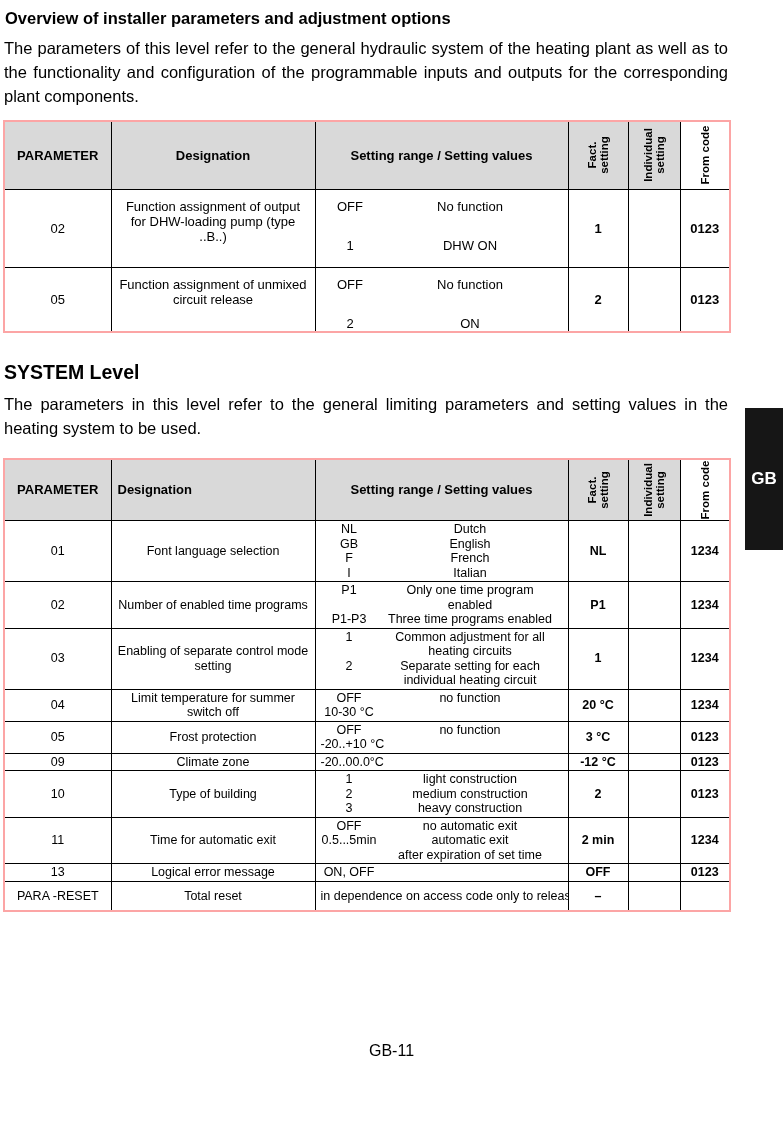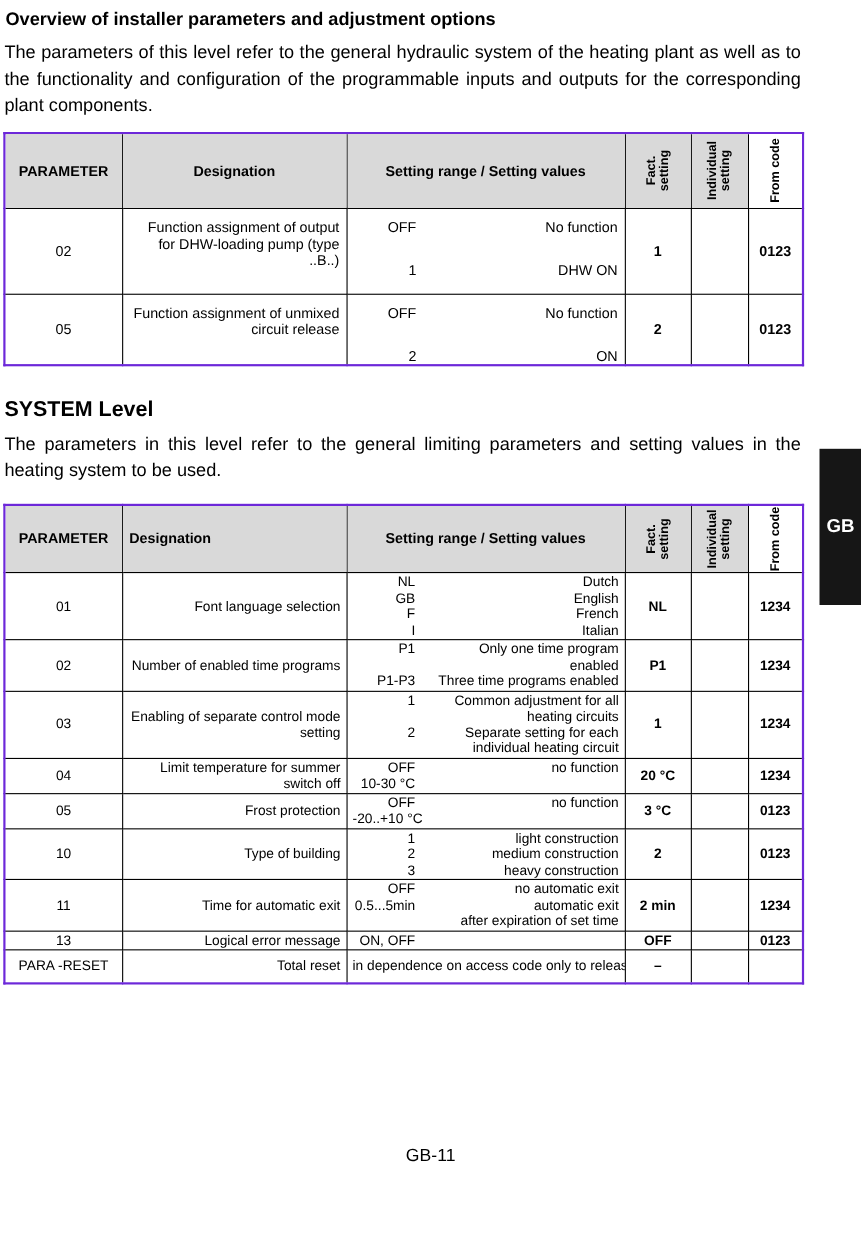--- a/index.html
+++ b/index.html
@@ -9,40 +9,40 @@
     width:783px; height:1126px; position:relative; overflow:hidden;
     background:#ffffff; color:#000;
     font-family:"Liberation Sans", sans-serif;
   }
   .content{ padding:6px 54px 0 3px; }
 
   .doc-title{ font-size:16.5px; margin:3px 0 0 2px;font-weight:bold; }
   .sec-heading{ font-size:19.5px; font-weight:bold; margin:16px 0 0 1px; }
   .intro{ font-size:16.5px; line-height:24px; text-align:justify; margin:8px 0 0 1px; width:724px; }
 
-  table.ptable{ border-collapse:collapse; table-layout:fixed; width:726px; border:2px solid #6d28d9; }
+  table.ptable{ border-collapse:collapse; table-layout:fixed; width:726px; border:2px solid #fca5a5; }
   .ptable th, .ptable td{ border:1.5px solid #000; overflow:hidden; }
   .ptable thead th{ background:var(--hdr-bg); font-weight:bold; font-size:13px; position:relative; text-align:center; }
   .ptable thead th.c-code{ background:#ffffff; }
   .t1{ margin-top:12px; }
   .t2{ margin-top:18px; }
   .t1 thead th{ height:68px; }
   .t2 thead th{ height:62px; }
   .t2 th.c-desig{ text-align:left; padding-left:6px; }
 
   .vtext{
     position:absolute; left:50%; top:50%;
     transform:translate(-50%,-50%) rotate(-90deg);
     width:68px; text-align:center; white-space:pre-line;
     font-size:11.5px; line-height:12px; font-weight:bold;
   }
 
   .ptable td{ vertical-align:middle; }
   td.c-param{ text-align:center; }
-  td.c-desig, td.c-range{ padding:0 6px; text-align:right; }
+  td.c-desig, td.c-range{ padding:0 6px; text-align:center; }
   td.c-fact, td.c-code{ text-align:center; font-weight:bold; }
 
   .t1 td{ font-size:13px; line-height:15px; }
   .t1 td.c-desig, .t1 td.c-range{ vertical-align:top; padding-top:9px; }
   .t1 .sline{ margin-bottom:24px; }
   .t1 .sline:last-child{ margin-bottom:0; }
   .t1 tr.row-0 td{ height:78px; }
   .t1 tr.row-1 td{ height:64px; }
 
   .t2 td{ font-size:12.5px; line-height:14.5px; }
@@ -271,20 +271,33 @@
             </div>
             <div class="sline">
               <span class="scode">-20..+10 °C</span>
               <span class="sdesc"></span>
             </div>
           </td>
           <td class="c-fact">3 °C</td>
           <td class="c-indiv"></td>
           <td class="c-code">0123</td>
         </tr>
+        <tr class="row-5">
+          <td class="c-param">09</td>
+          <td class="c-desig">Climate zone</td>
+          <td class="c-range">
+            <div class="sline">
+              <span class="scode">-20..00.0°C</span>
+              <span class="sdesc"></span>
+            </div>
+          </td>
+          <td class="c-fact">-12 °C</td>
+          <td class="c-indiv"></td>
+          <td class="c-code">0123</td>
+        </tr>
         <tr class="row-6">
           <td class="c-param">10</td>
           <td class="c-desig">Type of building</td>
           <td class="c-range">
             <div class="sline">
               <span class="scode">1</span>
               <span class="sdesc">light construction</span>
             </div>
             <div class="sline">
               <span class="scode">2</span>

